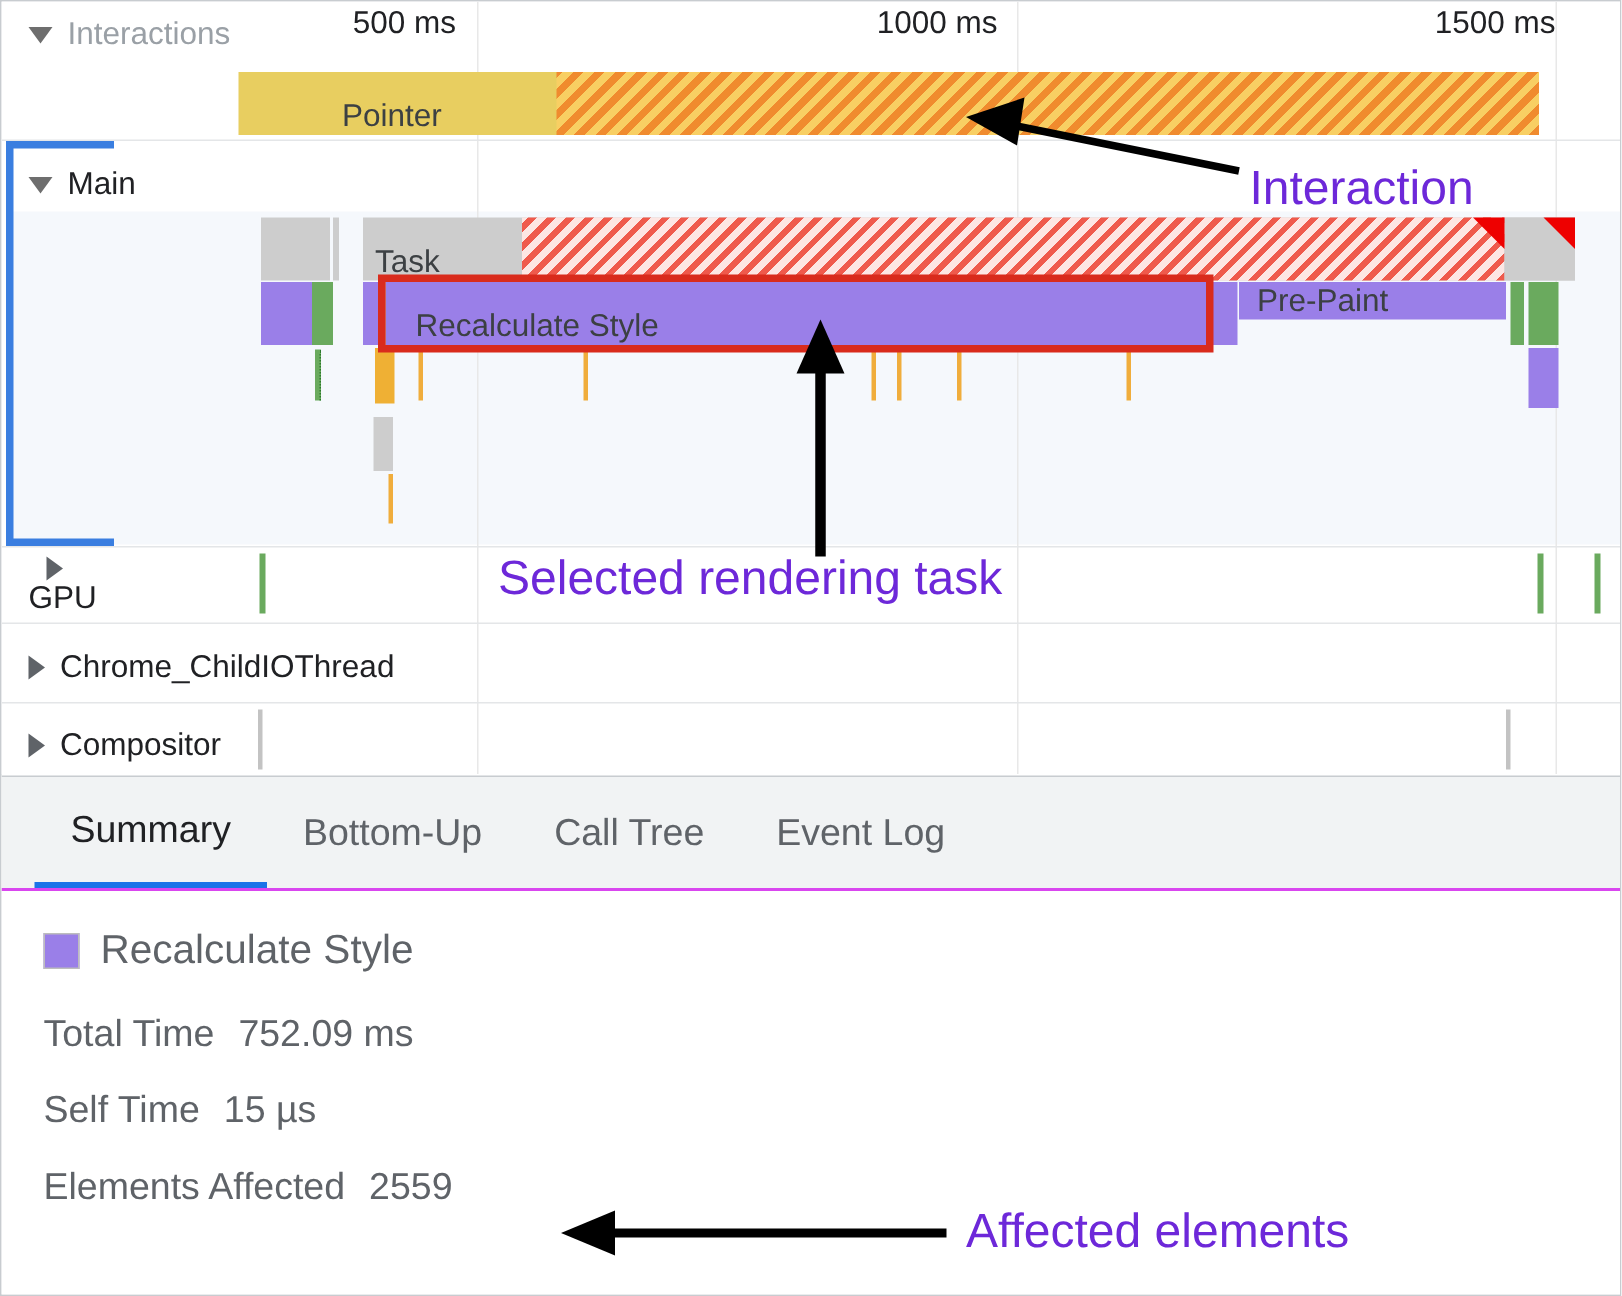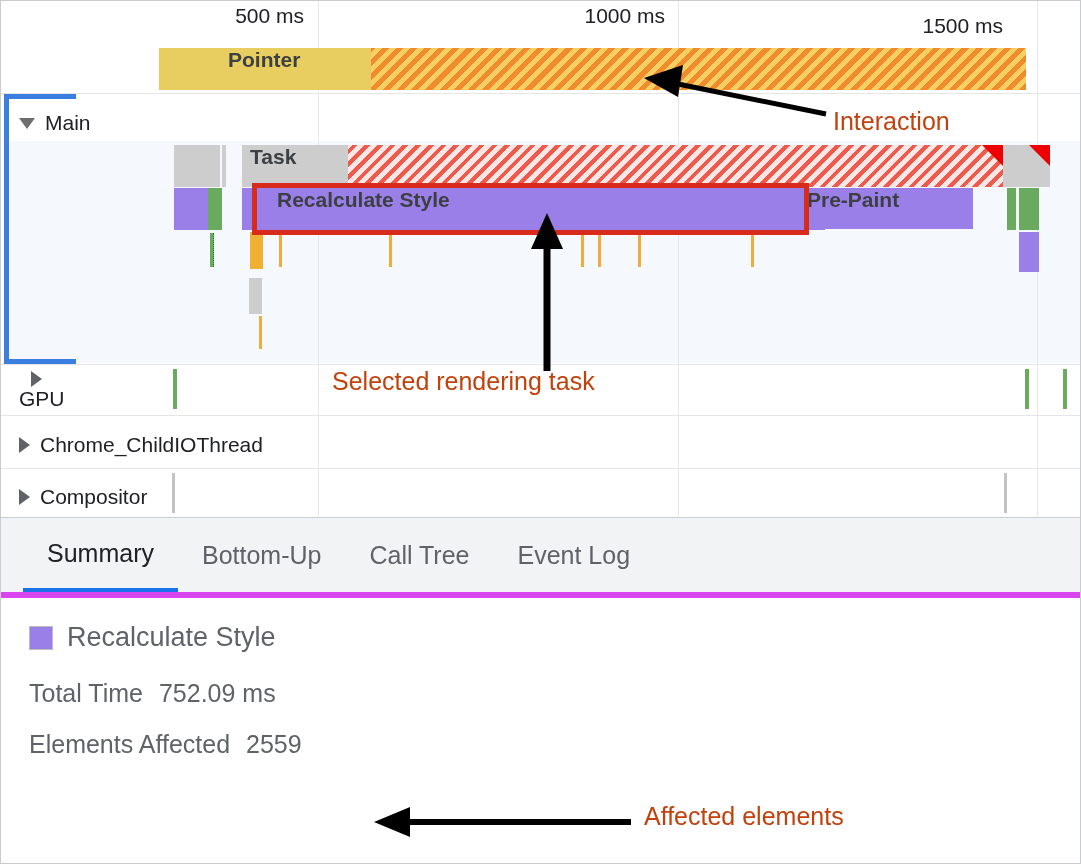--- a/index.html
+++ b/index.html
@@ -125,22 +125,21 @@
     z-index: 6;
   }
 
   
   .bar {
     position: absolute;
     box-sizing: border-box;
     z-index: 2;
     overflow: hidden;
     display: flex;
-    align-items: flex-start;
-    font-weight: bold;
+    align-items: flex-end;
   }
   .bar-label {
     font-size: 21px;
     color: #3c4043;
     padding-left: 8px;
     white-space: nowrap;
     pointer-events: none;
   }
   .bar-yellow { background: #e8ce60; }
   .bar-grey   { background: #cdcdcd; }
@@ -175,43 +174,43 @@
   
   .red-corner {
     position: absolute;
     z-index: 3;
     width: 0; height: 0;
   }
 
   
   .annot-text {
     position: absolute;
-    font-size: 25px;
-    color: #c2410c;
+    font-size: 32px;
+    color: #6d28d9;
     z-index: 30;
     white-space: nowrap;
   }
   svg.annot { position: absolute; z-index: 29; pointer-events: none; }
 
   
   #bottom {
     position: absolute;
     left: 0;
     top: 516px;
     width: 1079px;
     height: 346px;
     background: #ffffff;
     border-top: 1px solid #c8ccd0;
     box-sizing: border-box;
   }
   #tabbar {
     position: relative;
     height: 74px;
     background: #f1f3f4;
-    border-bottom: 6px solid #d946ef;
+    border-bottom: 2px solid #d946ef;
     display: flex;
     align-items: center;
     padding-left: 22px;
   }
   .tab {
     font-size: 25px;
     color: #5f6368;
     padding: 0 24px;
     height: 100%;
     display: flex;
@@ -262,22 +261,26 @@
   <div id="timeline">
 
     <div id="main-track-bg"></div>
 
     <div class="gridline" style="left:317px;"></div>
     <div class="gridline" style="left:677px;"></div>
     <div class="gridline" style="left:1036px;"></div>
 
     <div class="ruler-label" style="left:215px; width:88px;">500 ms</div>
     <div class="ruler-label" style="left:554px; width:110px;">1000 ms</div>
-    <div class="ruler-label" style="left:892px; width:110px;margin-top:10px;">1500 ms</div>
-
+    <div class="ruler-label" style="left:926px; width:110px;">1500 ms</div>
+
+    <div class="track-header" style="top:6px; height:32px;">
+      <span class="tri tri-down"></span>
+      <span class="hdr-muted">Interactions</span>
+    </div>
 
     <div class="bar bar-yellow" style="left:158px; top:47px; width:63px; height:42px;"></div>
     <div class="bar bar-yellow" style="left:219px; top:47px; width:155px; height:42px;">
       <span class="bar-label">Pointer</span>
     </div>
     <div class="bar hatch-orange" style="left:370px; top:47px; width:655px; height:42px;"></div>
 
     <div class="row-sep" style="top:92px;"></div>
 
     <div class="track-header" style="top:105px; height:34px;">
@@ -299,21 +302,21 @@
     <div class="red-corner" style="left:1028px; top:144px; border-top:21px solid #ee0000; border-left:21px solid transparent;"></div>
 
     <div class="bar bar-purple" style="left:173px; top:187px; width:34px; height:42px;"></div>
     <div class="bar bar-green" style="left:207px; top:187px; width:14px; height:42px;"></div>
     <div class="bar bar-purple" style="left:241px; top:187px; width:13px; height:42px;"></div>
     <div class="bar bar-orange" style="left:254px; top:187px; width:6px; height:42px;"></div>
     <div class="bar bar-purple" style="left:256px; top:187px; width:550px; height:42px;">
       <span class="bar-label" style="padding-left:20px;">Recalculate Style</span>
     </div>
     <div class="bar bar-purple" style="left:807px; top:187px; width:17px; height:42px;"></div>
-    <div class="bar bar-purple" style="left:794px; top:187px; width:178px; height:41px;">
+    <div class="bar bar-purple" style="left:825px; top:187px; width:178px; height:25px;">
       <span class="bar-label" style="padding-left:12px;">Pre-Paint</span>
     </div>
     <div class="bar bar-green" style="left:1006px; top:187px; width:9px; height:42px;"></div>
     <div class="bar bar-green" style="left:1018px; top:187px; width:20px; height:42px;"></div>
 
     <div id="selected-box" style="left:251px; top:182px; width:557px; height:52px;"></div>
 
     <div class="bar bar-green" style="left:209px; top:232px; width:4px; height:34px; border-right:1px dotted #2d7a2d;"></div>
     <div class="bar bar-orange" style="left:249px; top:231px; width:13px; height:37px;"></div>
     <div class="bar bar-tick-orange" style="left:278px; top:233px; width:3px; height:33px;"></div>
@@ -399,20 +402,24 @@
       <div class="det-title">
         <span class="swatch"></span>
         <span class="det-title-text">Recalculate Style</span>
       </div>
 
       <div class="det-row">
         <span class="det-key">Total Time</span>
         <span class="det-val">752.09 ms</span>
       </div>
 
+      <div class="det-row">
+        <span class="det-key">Self Time</span>
+        <span class="det-val">15 µs</span>
+      </div>
 
       <div class="det-row">
         <span class="det-key">Elements Affected</span>
         <span class="det-val">2559</span>
       </div>
     </div>
 
   </div>
 
 </div>

